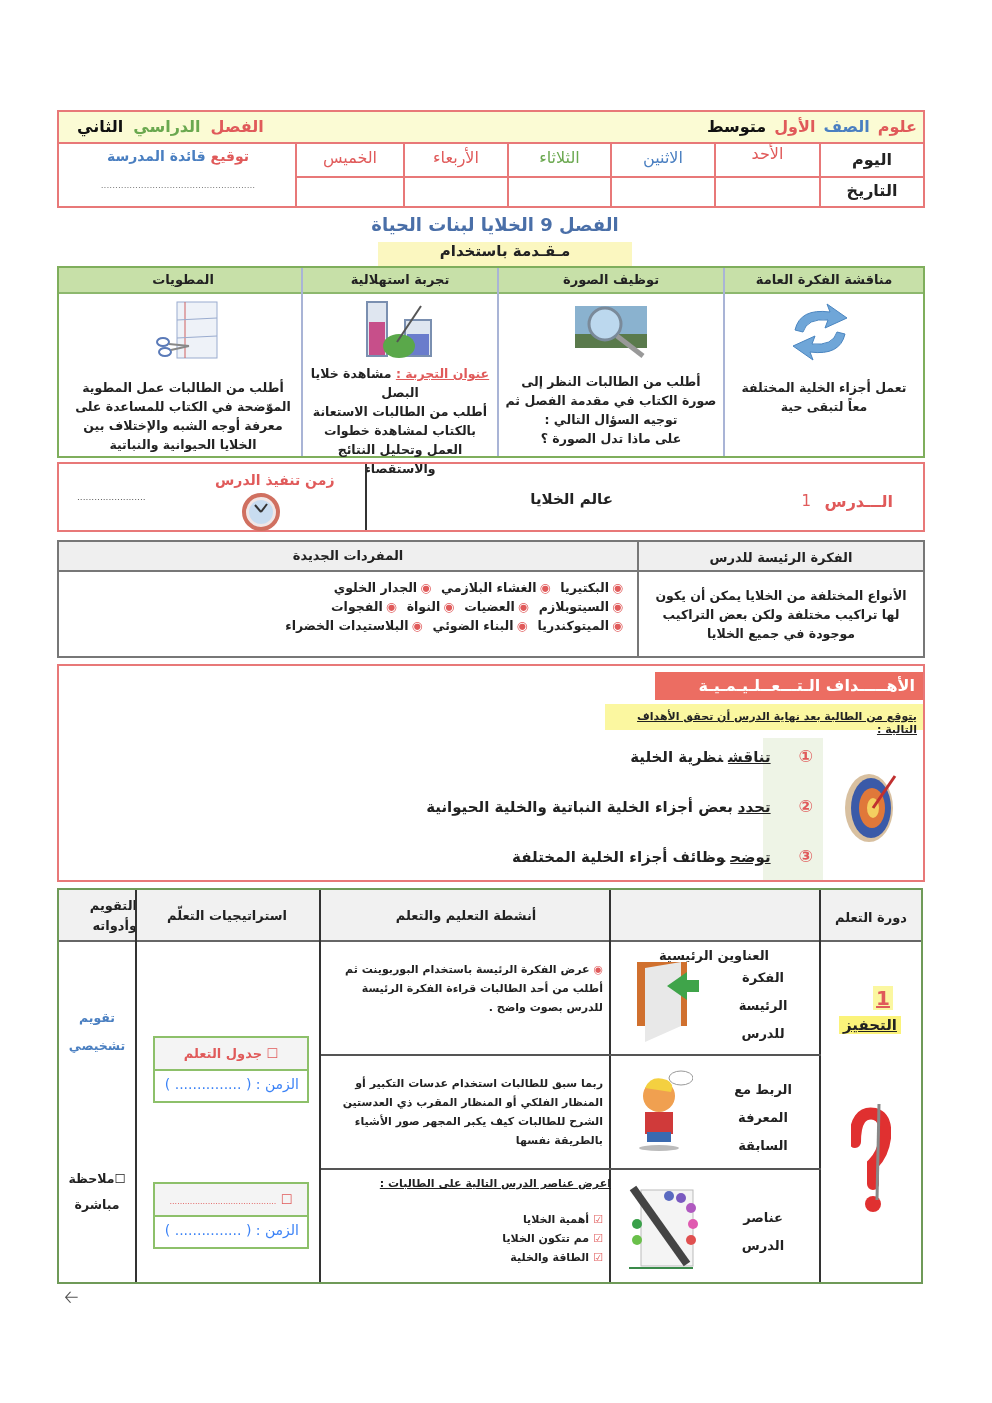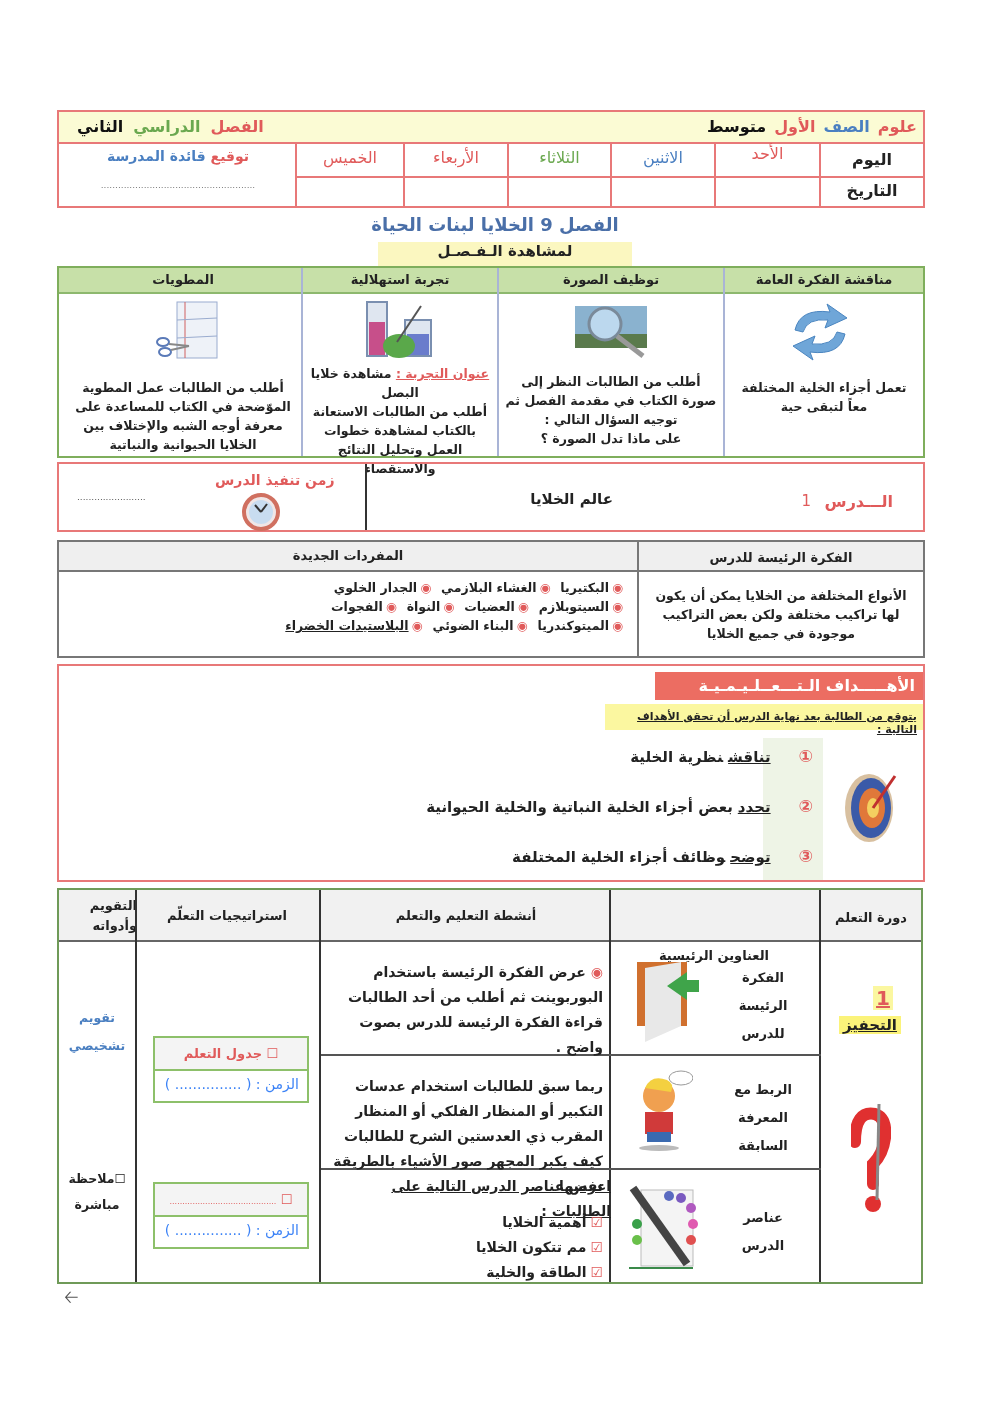--- a/index.html
+++ b/index.html
@@ -31,21 +31,21 @@
   #lesson { left: 57px; top: 462px; width: 868px; height: 70px; border: 2px solid #e87878; }
 
   
   #vocab { left: 57px; top: 540px; width: 868px; height: 118px; border: 2px solid #777; }
 
   
   #obj { left: 57px; top: 664px; width: 868px; height: 218px; border: 2px solid #e87878; }
 
   
   #cycle { left: 57px; top: 888px; width: 866px; height: 396px; border: 2px solid #6f9a58; }
-  .cell-text { font-size: 14px; font-weight: bold; line-height: 25px; }
+  .cell-text { font-size: 11px; font-weight: bold; line-height: 19px; }
   .vline { position: absolute; top: 0; bottom: 0; width: 2px; background: #333; }
   .hl { position: absolute; height: 2px; background: #555; }
   .strategy-box { position: absolute; width: 156px; border: 2px solid #8dc06a; }
   .strategy-box .top { height: 33px; background: #f4f4f4; border-bottom: 2px solid #8dc06a; text-align: center; color: #e05a5a; font-size: 13px; font-weight: bold; padding-top: 8px; }
   .strategy-box .bot { height: 30px; color: #3b82f6; font-size: 14px; padding: 5px 8px 0 0; }
 </style>
 </head>
 <body>
 
 <div id="hdr" class="abs">
@@ -78,21 +78,21 @@
       <div style="padding-top:4px;font-size:14px;font-weight:bold;">
         <span class="c-red">توقيع</span>
         <span class="c-blue">قائدة المدرسة</span>
       </div>
       <div style="margin-top:16px;font-size:9px;color:#777;">......................................................</div>
     </div>
   </div>
 </div>
 
 <div class="abs chapter-title">الفصل 9 الخلايا لبنات الحياة</div>
-<div class="abs chapter-intro">لمشاهدة الـفـصـل</div>
+<div class="abs chapter-intro">مـقـدمة باستخدام</div>
 
 <div id="intro" class="abs">
   <div class="head"></div>
 
   <div class="icol" style="right:0;width:200px;border-left:2px solid #a9b4d6;">
     <div class="icol-h">مناقشة الفكرة العامة</div>
     <div class="abs" style="left:50px;top:32px;width:90px;height:64px;">
       <svg width="90" height="64" viewBox="0 0 90 64">
         <path d="M20 30 Q25 8 55 12 L52 4 L72 18 L50 28 L53 20 Q32 18 28 32 Z" fill="#6fa6d8" stroke="#4a85c0" stroke-width="1"></path>
         <path d="M70 34 Q65 56 35 52 L38 60 L18 46 L40 36 L37 44 Q58 46 62 32 Z" fill="#6fa6d8" stroke="#4a85c0" stroke-width="1"></path>
@@ -166,21 +166,21 @@
   <div class="abs" style="left:18px;top:28px;font-size:9px;color:#555;">........................</div>
 </div>
 
 <div id="vocab" class="abs">
   <div class="abs" style="right:0;top:0;width:286px;height:30px;background:#efefef;border-bottom:2px solid #777;border-left:2px solid #777;text-align:center;padding-top:8px;font-size:13px;font-weight:bold;">الفكرة الرئيسة للدرس</div>
   <div class="abs" style="right:0;top:30px;width:286px;height:84px;border-left:2px solid #777;padding:14px 14px 0 14px;text-align:center;font-size:12.5px;font-weight:bold;line-height:19px;">الأنواع المختلفة من الخلايا يمكن أن يكون لها تراكيب مختلفة ولكن بعض التراكيب موجودة في جميع الخلايا</div>
   <div class="abs" style="left:0;top:0;width:578px;height:30px;background:#efefef;border-bottom:2px solid #777;text-align:center;padding-top:6px;font-size:13px;font-weight:bold;">المفردات الجديدة</div>
   <div class="abs" id="vocab-list" style="right:300px;top:36px;font-size:12.5px;font-weight:bold;line-height:19px;">
       <div><span style="color: rgb(224, 90, 90); margin-left: 3px;">◉</span><span style="margin-left: 10px;">البكتيريا</span><span style="color: rgb(224, 90, 90); margin-left: 3px;">◉</span><span style="margin-left: 10px;">الغشاء البلازمي</span><span style="color: rgb(224, 90, 90); margin-left: 3px;">◉</span><span style="margin-left: 10px;">الجدار الخلوي</span></div>
       <div><span style="color: rgb(224, 90, 90); margin-left: 3px;">◉</span><span style="margin-left: 10px;">السيتوبلازم</span><span style="color: rgb(224, 90, 90); margin-left: 3px;">◉</span><span style="margin-left: 10px;">العضيات</span><span style="color: rgb(224, 90, 90); margin-left: 3px;">◉</span><span style="margin-left: 10px;">النواة</span><span style="color: rgb(224, 90, 90); margin-left: 3px;">◉</span><span style="margin-left: 10px;">الفجوات</span></div>
-      <div><span style="color: rgb(224, 90, 90); margin-left: 3px;">◉</span><span style="margin-left: 10px;">الميتوكندريا</span><span style="color: rgb(224, 90, 90); margin-left: 3px;">◉</span><span style="margin-left: 10px;">البناء الضوئي</span><span style="color: rgb(224, 90, 90); margin-left: 3px;">◉</span><span style="margin-left: 12px; text-decoration: underline;">البلاستيدات الخضراء</span></div>
+      <div><span style="color: rgb(224, 90, 90); margin-left: 3px;">◉</span><span style="margin-left: 10px;">الميتوكندريا</span><span style="color: rgb(224, 90, 90); margin-left: 3px;">◉</span><span style="margin-left: 10px;">البناء الضوئي</span><span style="color: rgb(224, 90, 90); margin-left: 3px;">◉</span><span style="margin-left: 12px;">البلاستيدات الخضراء</span></div>
     </div>
 </div>
 
 <div id="obj" class="abs">
   <div class="abs" style="right:0;top:6px;width:268px;height:28px;background:#ec6d62;color:#fff;font-size:16px;font-weight:bold;padding:4px 8px 0 0;">الأهـــــداف الـتـــعــلـيـمـيـة</div>
   <div class="abs" style="right:0;top:38px;width:318px;height:26px;background:#fbf7a0;font-size:11px;font-weight:bold;padding:6px 6px 0 0;text-decoration:underline;">يتوقع من الطالبة بعد نهاية الدرس أن تحقق الأهداف التالية :</div>
   <div class="abs" style="right:22px;top:98px;width:60px;height:82px;">
     <svg width="60" height="82" viewBox="0 0 60 82">
       <ellipse cx="28" cy="44" rx="24" ry="34" fill="#d8c0a0"></ellipse>
       <ellipse cx="30" cy="44" rx="20" ry="30" fill="#3a5aa8"></ellipse>

